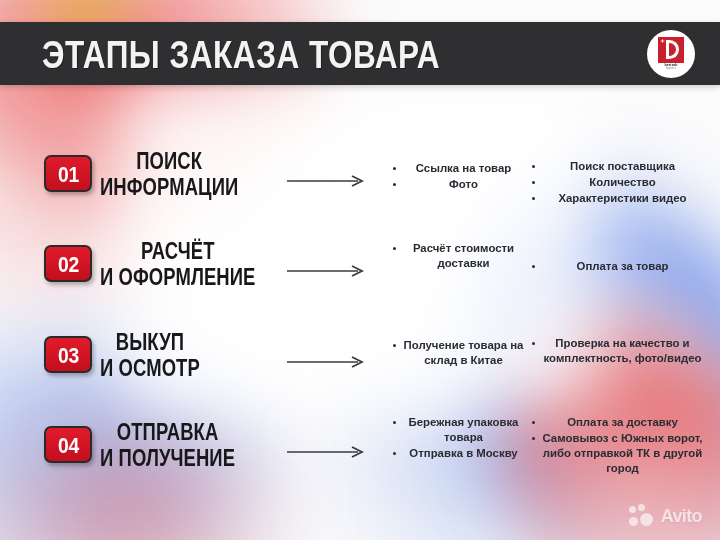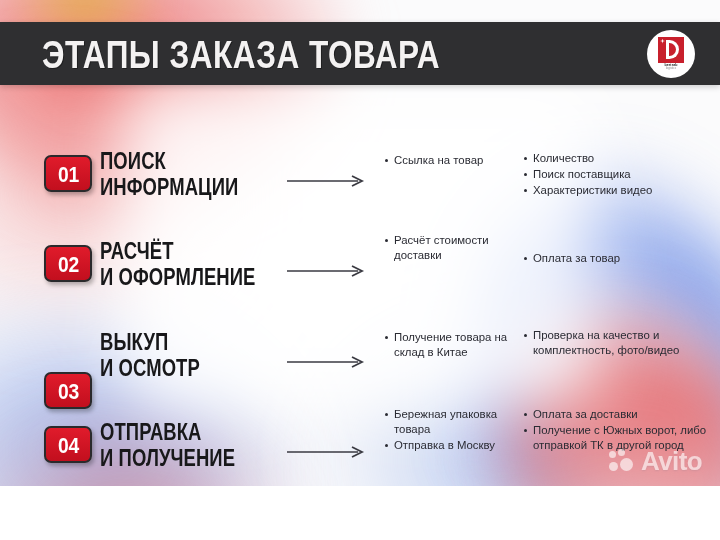--- a/index.html
+++ b/index.html
@@ -3,22 +3,23 @@
 <meta charset="utf-8">
 <style>
   html,body{margin:0;padding:0;}
   body{
     width:720px;height:540px;overflow:hidden;
     font-family:"Liberation Sans", sans-serif;
     background:#ffffff;
     position:relative;
   }
   #poster{
-    position:absolute;inset:0;width:720px;height:486px;overflow:hidden;
+    position:absolute;inset:0;width:720px;height:540px;overflow:hidden;
     background:#fbfbfc;
+    text-align:center;
   }
 
   
   .bg-layer{position:absolute;inset:0;overflow:hidden;pointer-events:none;}
   .blob{position:absolute;border-radius:50%;filter:blur(42px);}
 
   .blob-red-tl{
     left:-70px;top:-120px;width:420px;height:330px;
     background:radial-gradient(ellipse at 40% 55%, rgba(233,70,70,.80) 0%, rgba(236,110,110,.55) 38%, rgba(245,170,170,.22) 68%, rgba(255,255,255,0) 85%);
     filter:blur(26px);
@@ -152,21 +153,21 @@
   .arrow svg{display:block;}
 
   .col{
     position:absolute;
     color:#2a2b33;
     font-size:11.4px;
     line-height:1.32;
   }
   .col-a{left:383px;width:150px;}
   .col-b{left:522px;width:190px;}
-  ul.bl{list-style:none;margin:0;padding:0;}
+  ul.bl{list-style:none;margin:8px;padding:0;font-weight:bold;}
   ul.bl li{
     position:relative;padding-left:11px;margin-bottom:1px;
   }
   ul.bl li:before{
     content:"";position:absolute;left:2px;top:6px;
     width:3px;height:3px;border-radius:50%;background:#2a2b33;
   }
 
   
   .r1 .badge-wrap{top:27px;}
@@ -174,21 +175,21 @@
   .r1 .arrow{top:47px;}
   .r1 .col-a{top:25px;}
   .r1 .col-b{top:23px;}
 
   .r2 .badge-wrap{top:27px;}
   .r2 .step-title{top:21px;}
   .r2 .arrow{top:47px;}
   .r2 .col-a{top:15px;}
   .r2 .col-b{top:33px;}
 
-  .r3 .badge-wrap{top:28px;margin-top:36px;}
+  .r3 .badge-wrap{top:28px;}
   .r3 .step-title{top:22px;}
   .r3 .arrow{top:48px;}
   .r3 .col-a{top:22px;}
   .r3 .col-b{top:20px;}
 
   .r4 .badge-wrap{top:28px;}
   .r4 .step-title{top:22px;}
   .r4 .arrow{top:48px;}
   .r4 .col-a{top:9px;}
   .r4 .col-b{top:9px;}
@@ -199,21 +200,21 @@
     display:flex;align-items:center;gap:6px;
     opacity:.62;
   }
   .wm-dots{position:relative;width:26px;height:24px;}
   .wm-dots i{position:absolute;display:block;border-radius:50%;background:#ffffff;}
   .wm-d1{left:0;top:2px;width:7px;height:7px;}
   .wm-d2{left:0;top:13px;width:9px;height:9px;}
   .wm-d3{left:9px;top:0;width:7px;height:7px;}
   .wm-d4{left:11px;top:9px;width:13px;height:13px;}
   .wm-text{
-    color:#ffffff;font-size:26px;font-weight:bold;line-height:1;letter-spacing:-.6px;
+    color:#ffffff;font-size:18px;font-weight:bold;line-height:1;letter-spacing:-.6px;
     text-shadow:0 1px 2px rgba(120,120,140,.30);
   }
 </style>
 </head>
 <body>
 
 <div id="poster">
 
   <div class="bg-layer">
     <div class="blob blob-red-tl"></div>
@@ -253,26 +254,27 @@
       </div>
       <div class="arrow">
         <svg width="78" height="12" viewBox="0 0 78 12">
           <line x1="0" y1="6" x2="71" y2="6" stroke="#3a3a42" stroke-width="1.6"></line>
           <polyline points="65,1 75,6 65,11" fill="none" stroke="#3a3a42" stroke-width="1.8"></polyline>
         </svg>
       </div>
       <div class="col col-a">
         <ul class="bl">
           <li>Ссылка на товар</li>
+          <li>Фото</li>
         </ul>
       </div>
       <div class="col col-b">
         <ul class="bl">
+          <li>Поиск поставщика</li>
           <li>Количество</li>
-          <li>Поиск поставщика</li>
           <li>Характеристики видео</li>
         </ul>
       </div>
     </div>
 
     <div class="row r2">
       <div class="badge-wrap">
         <div class="badge">
           <span class="badge-num">02</span>
         </div>
@@ -344,22 +346,22 @@
         </svg>
       </div>
       <div class="col col-a">
         <ul class="bl">
           <li>Бережная упаковка товара</li>
           <li>Отправка в Москву</li>
         </ul>
       </div>
       <div class="col col-b">
         <ul class="bl">
-          <li>Оплата за доставки</li>
-          <li>Получение с Южных ворот, либо отправкой ТК в другой город</li>
+          <li>Оплата за доставку</li>
+          <li>Самовывоз с Южных ворот, либо отправкой ТК в другой город</li>
         </ul>
       </div>
     </div>
 
   </div>
 
   <div class="watermark">
     <div class="wm-dots">
       <i class="wm-d1"></i>
         <i class="wm-d2"></i>

